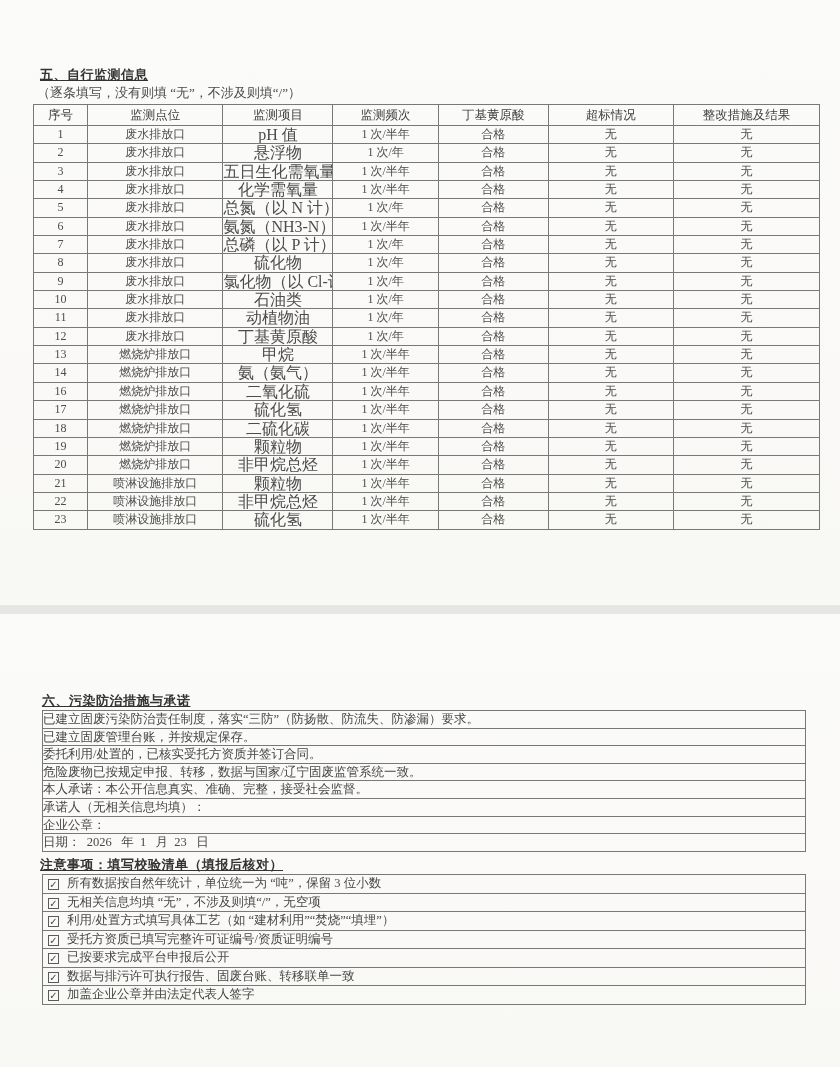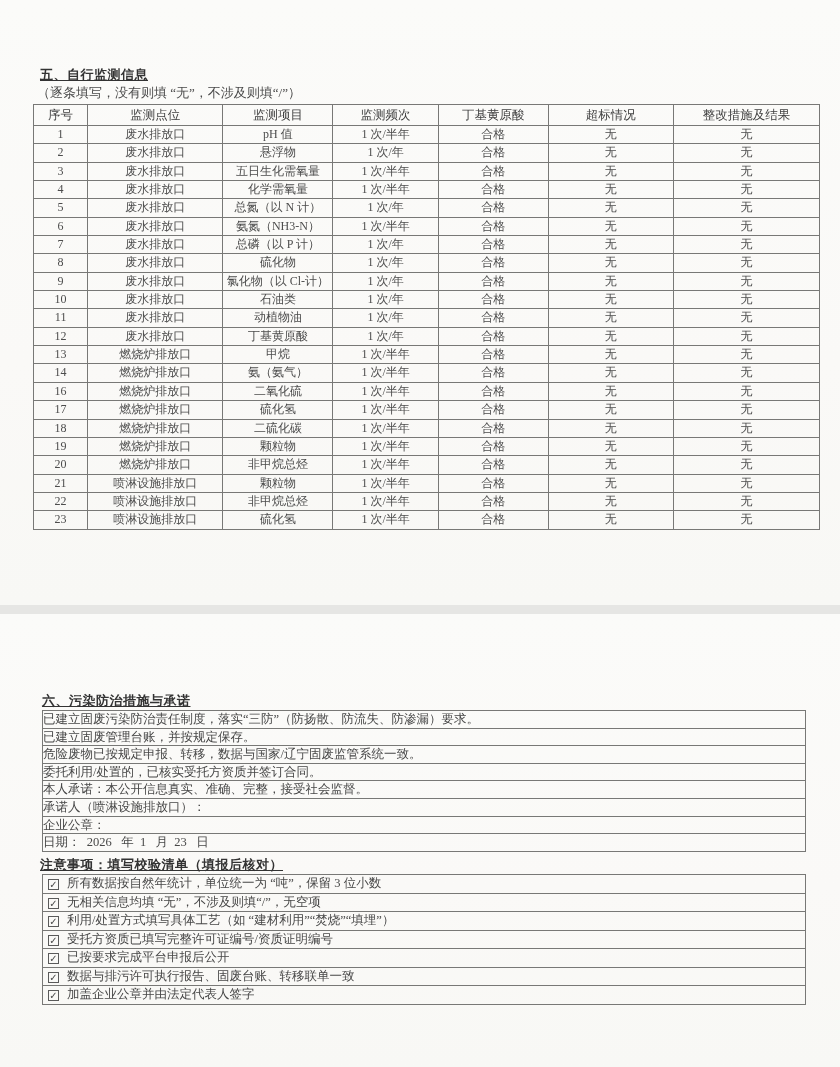--- a/index.html
+++ b/index.html
@@ -33,21 +33,21 @@
 
   table { border-collapse:collapse; table-layout:fixed; }
   td, th { border:1px solid #787876; font-weight:normal; overflow:hidden; white-space:nowrap; }
 
   .monitor {
     position:absolute; top:104px; left:33px; width:787px;
     font-size:12px; color:#4c4c4c; text-align:center;
   }
   .monitor thead th { height:21px; font-size:12.5px; color:#3f3f3f;margin-top:24px; }
   .monitor tbody td { height:17.35px; line-height:17.35px; }
-  .monitor td.c-item { font-size:12px; }
+  .monitor td.c-item { font-size:16px; }
 
   .s6-title { top:78px; left:42px; }
   .commit {
     position:absolute; top:96px; left:42px; width:764px;
     font-size:12.5px; color:#474747;
   }
   .commit td { height:16.6px; line-height:16.6px; text-align:left; white-space:pre; }
 
   .cl-title { top:242px; left:40px; }
   .checklist {
@@ -300,30 +300,30 @@
   <div class="sec-title s6-title">六、污染防治措施与承诺</div>
   <table class="commit">
       <tbody>
         <tr>
           <td>已建立固废污染防治责任制度，落实“三防”（防扬散、防流失、防渗漏）要求。</td>
         </tr>
         <tr>
           <td>已建立固废管理台账，并按规定保存。</td>
         </tr>
         <tr>
+          <td>委托利用/处置的，已核实受托方资质并签订合同。</td>
+        </tr>
+        <tr>
           <td>危险废物已按规定申报、转移，数据与国家/辽宁固废监管系统一致。</td>
         </tr>
         <tr>
-          <td>委托利用/处置的，已核实受托方资质并签订合同。</td>
-        </tr>
-        <tr>
           <td>本人承诺：本公开信息真实、准确、完整，接受社会监督。</td>
         </tr>
         <tr>
-          <td>承诺人（喷淋设施排放口）：</td>
+          <td>承诺人（无相关信息均填）：</td>
         </tr>
         <tr>
           <td>企业公章：</td>
         </tr>
         <tr>
           <td>日期：  2026   年  1   月  23   日</td>
         </tr>
       </tbody>
     </table>
 

